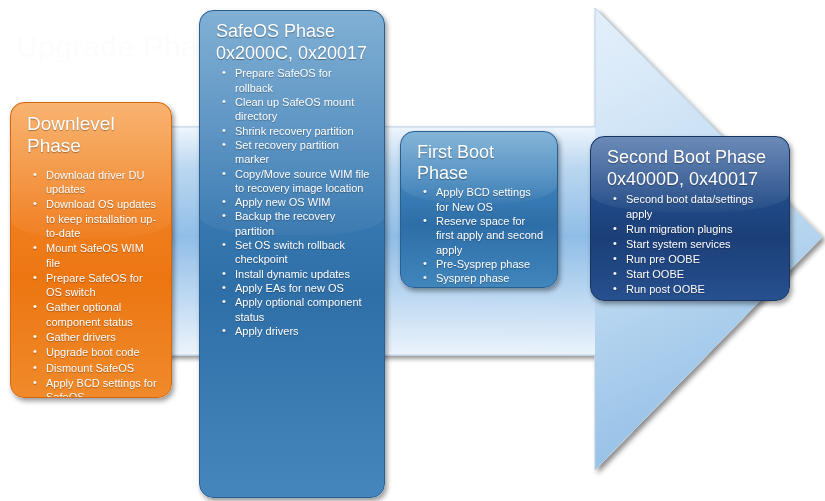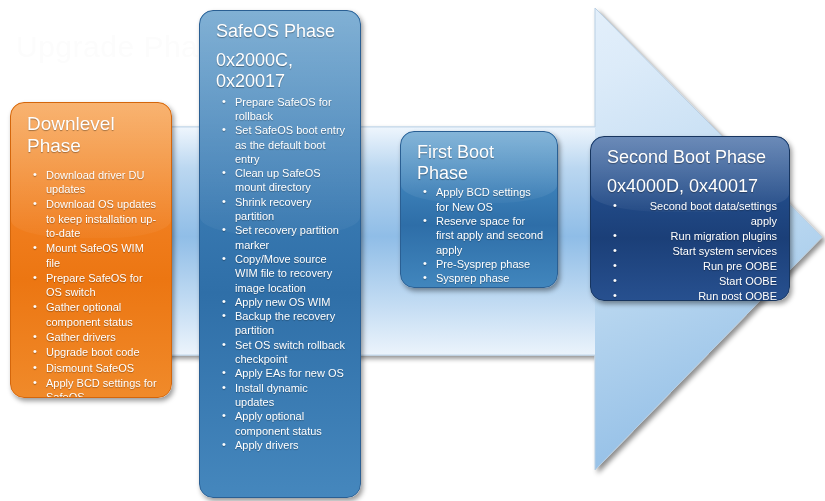--- a/index.html
+++ b/index.html
@@ -63,21 +63,21 @@
     font-weight: 400;
     margin: 0 0 1px 4px;
     text-shadow: 0 1px 1px rgba(0,0,0,0.35);
   }
   .phase-code {
     position: relative;
     color: #ffffff;
     font-size: 18px;
     line-height: 1.18;
     font-weight: 400;
-    margin: 8px 0 2px 4px;
+    margin: 1px 0 2px 4px;
     text-shadow: 0 1px 1px rgba(0,0,0,0.35);
   }
   ul.phase-list {
     position: relative;
     list-style: none;
     margin: 0;
     padding: 0 0 0 10px;
   }
   ul.phase-list li {
     position: relative;
@@ -100,37 +100,37 @@
   #box-downlevel {
     left: 10px; top: 102px; width: 162px; height: 296px;
     background: linear-gradient(to bottom, #f59233 0%, #f07d1d 42%, #ec7612 60%, #f08a2a 100%);
     border: 1px solid #d4660b;
     padding-left: 12px;
   }
   #box-downlevel .phase-title { font-size: 19px; margin-bottom: 10px; }
   #box-downlevel ul.phase-list li { margin-bottom: 1px; }
 
   #box-safeos {
-    left: 199px; top: 10px; width: 162px; height: 488px;
+    left: 199px; top: 10px; width: 186px; height: 488px;
     background: linear-gradient(to bottom, #4a8ec2 0%, #3b7cb4 35%, #2f6fa8 58%, #4587bd 100%);
     border: 1px solid #2a5f93;
   }
 
   #box-firstboot {
     left: 400px; top: 131px; width: 158px; height: 157px;
     background: linear-gradient(to bottom, #4f95c8 0%, #3c80b8 35%, #2e6ea8 60%, #4186bd 100%);
     border: 1px solid #2a5f93;
   }
 
   #box-secondboot {
     left: 590px; top: 136px; width: 200px; height: 165px;
     background: linear-gradient(to bottom, #2b5899 0%, #214a87 38%, #1b3f78 62%, #27508f 100%);
     border: 1px solid #17355f;
   }
-  #box-secondboot ul.phase-list li { line-height: 1.35; text-align: right; }
+  #box-secondboot ul.phase-list li { line-height: 1.35; }
 </style>
 </head>
 <body>
 
 <div id="stage">
 
   <svg id="arrow-svg" viewBox="0 0 825 501" preserveAspectRatio="none">
     <defs>
       <linearGradient id="arrowGradShaft" x1="0" y1="0" x2="0" y2="1">
         <stop offset="0%" stop-color="#eff6fd"></stop>
@@ -175,30 +175,29 @@
 
     </ul>
   </div>
 
   <div class="phase-box" id="box-safeos">
     <div class="glare"></div>
     <div class="phase-title">SafeOS Phase</div>
     <div class="phase-code">0x2000C, 0x20017</div>
     <ul class="phase-list">
       <li>Prepare SafeOS for rollback</li>
-      <li>Set SafeOS boot entry as the default boot entry</li>
       <li>Clean up SafeOS mount directory</li>
       <li>Shrink recovery partition</li>
       <li>Set recovery partition marker</li>
       <li>Copy/Move source WIM file to recovery image location</li>
       <li>Apply new OS WIM</li>
       <li>Backup the recovery partition</li>
       <li>Set OS switch rollback checkpoint</li>
+      <li>Install dynamic updates</li>
       <li>Apply EAs for new OS</li>
-      <li>Install dynamic updates</li>
       <li>Apply optional component status</li>
       <li>Apply drivers</li>
 
     </ul>
   </div>
 
   <div class="phase-box" id="box-firstboot">
     <div class="glare"></div>
     <div class="phase-title">First Boot Phase</div>
     <ul class="phase-list">

